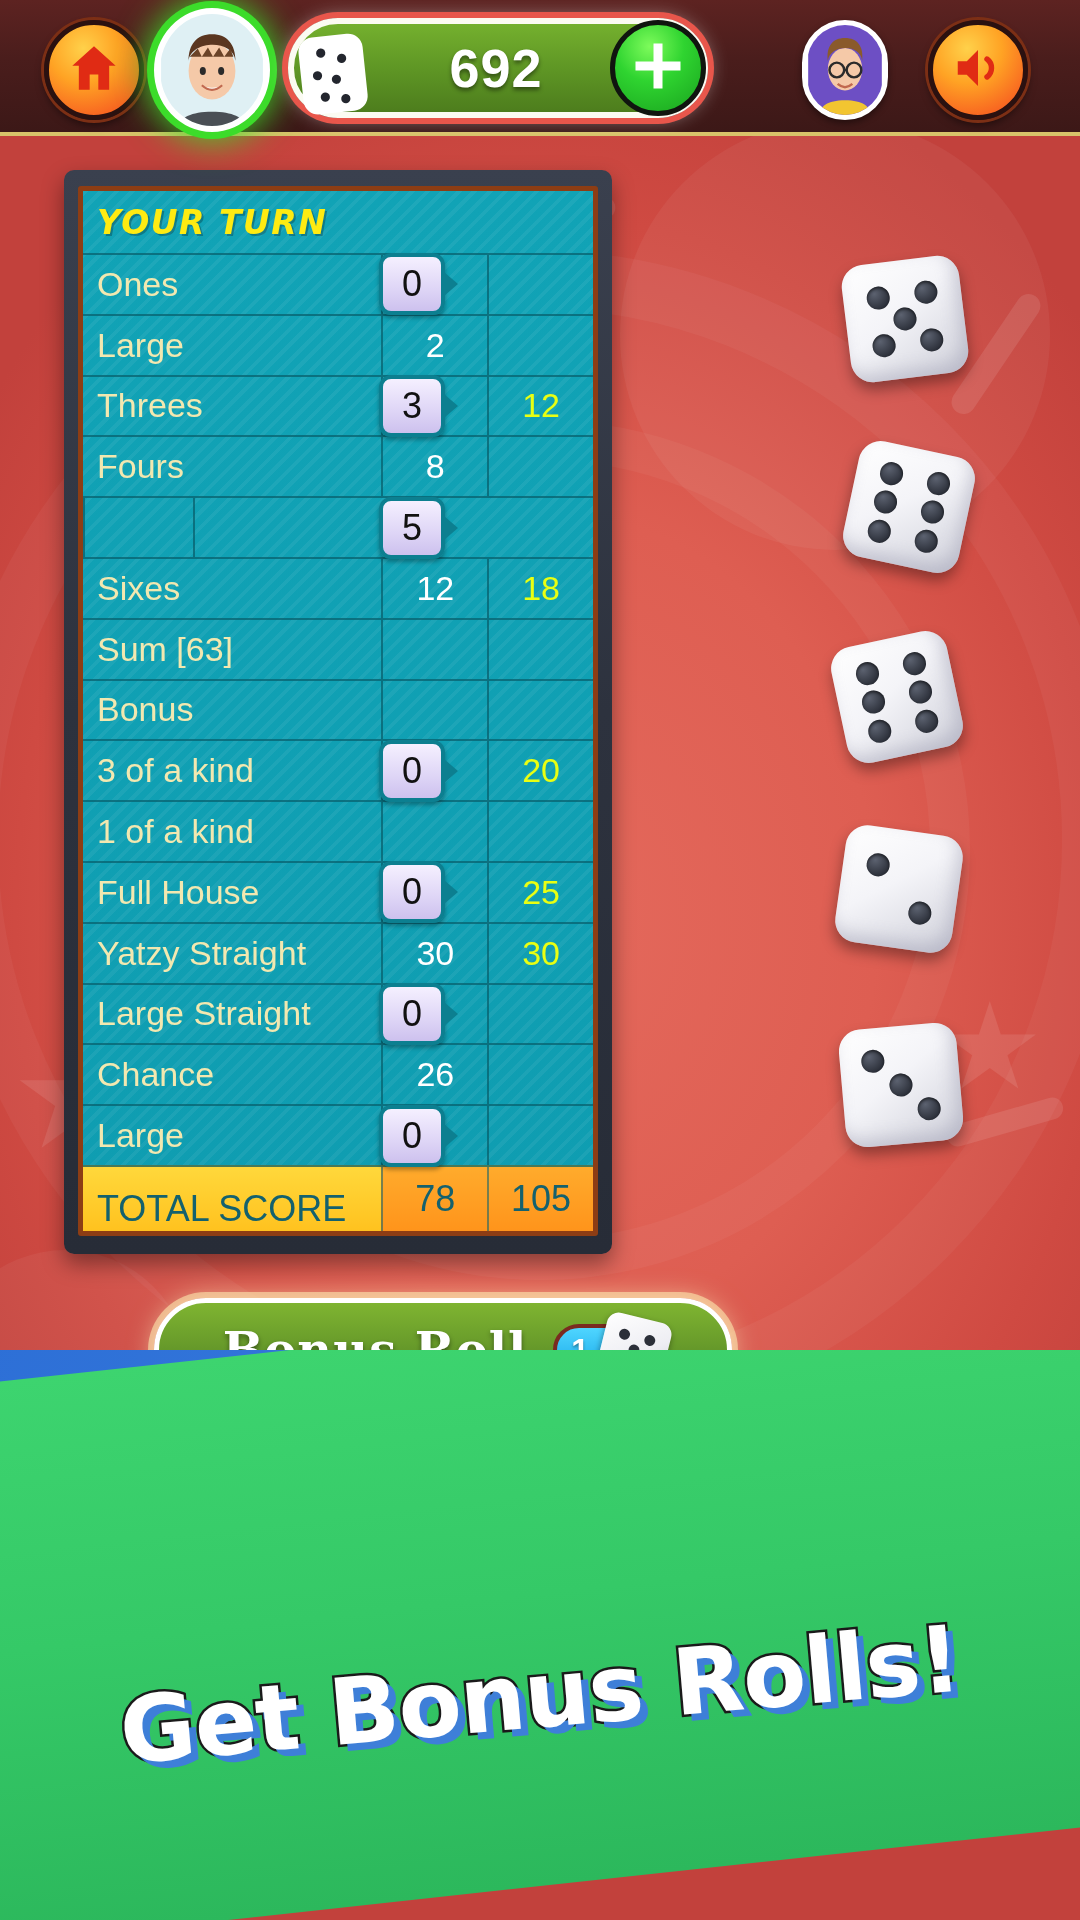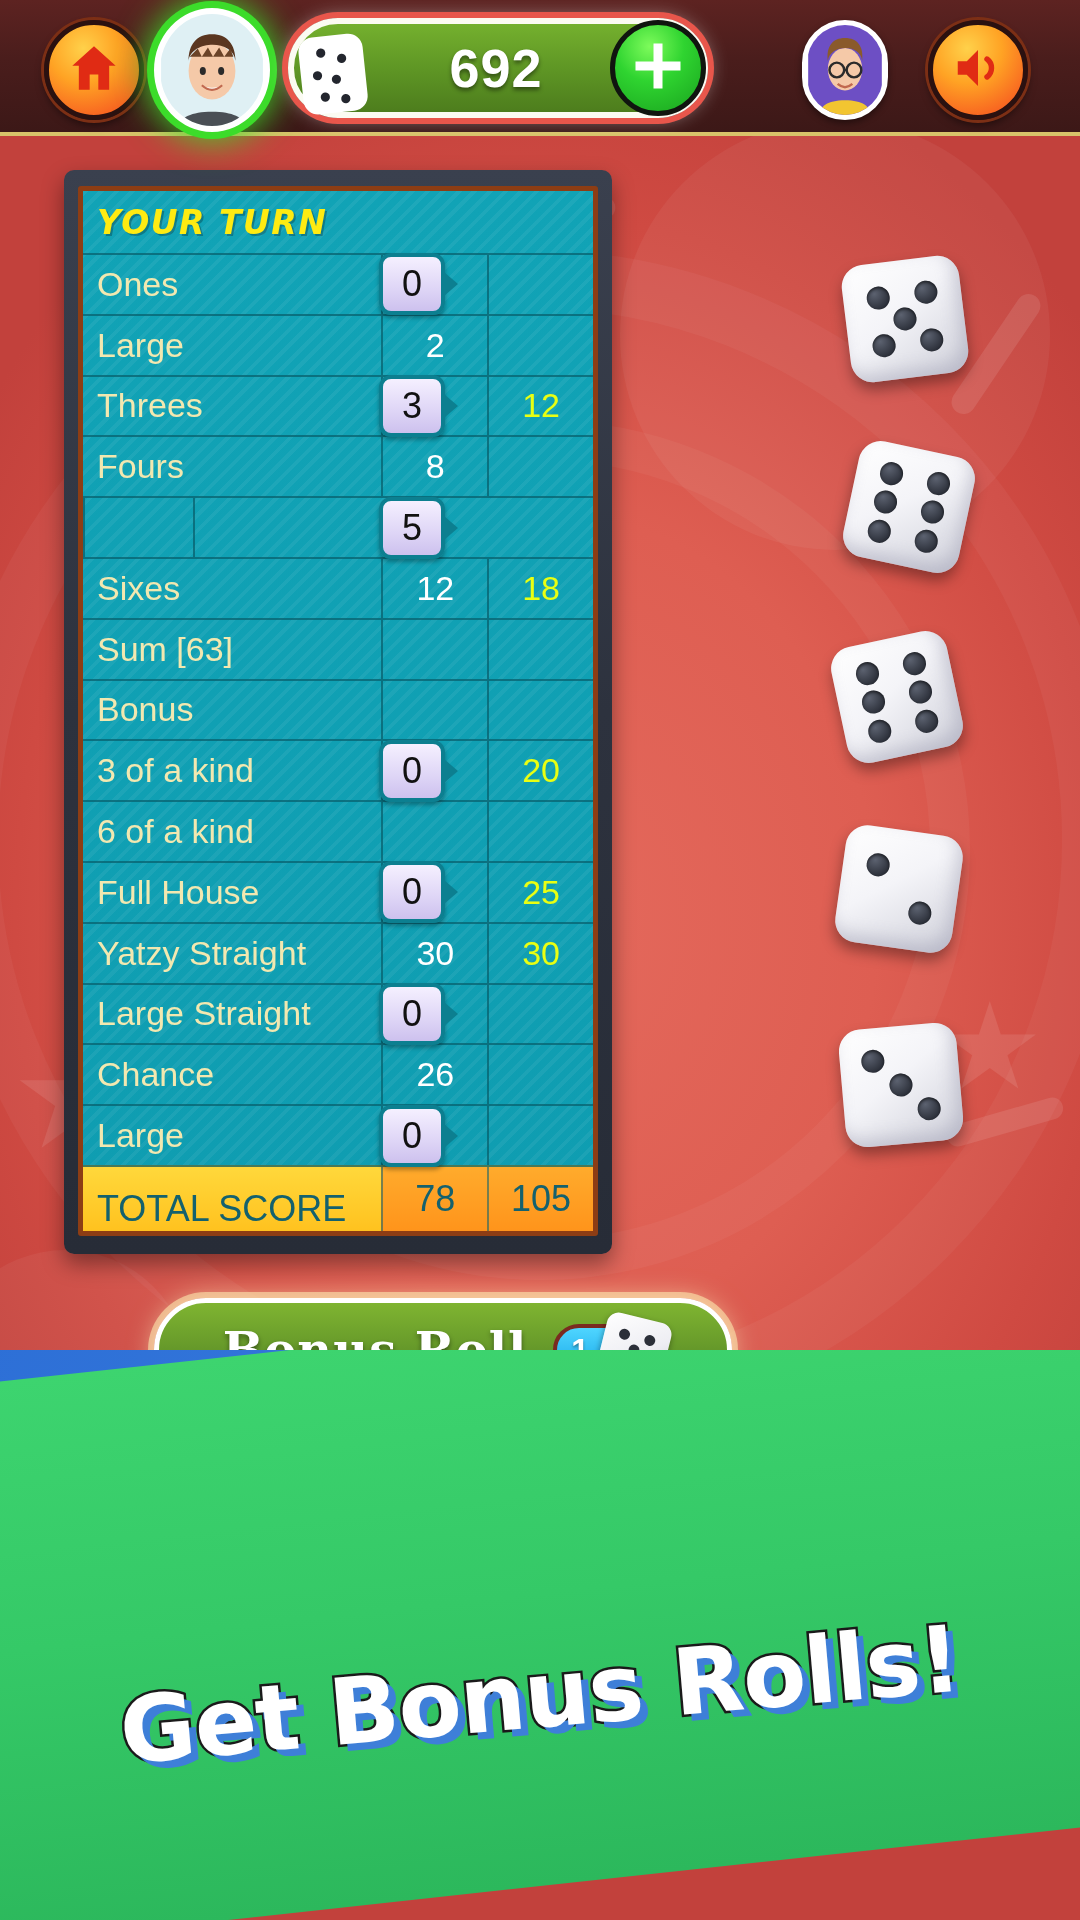--- a/index.html
+++ b/index.html
@@ -368,21 +368,21 @@
           <div class="sc-col2"></div>
           <div class="sc-col3"></div>
         </div>
         <div class="sc-row">
           <div class="sc-label">3 of a kind</div>
           <div class="sc-col2"></div>
           <div class="sc-col3">20</div>
           <div class="chip">0</div>
         </div>
         <div class="sc-row">
-          <div class="sc-label">6 of a kind</div>
+          <div class="sc-label">1 of a kind</div>
           <div class="sc-col2"></div>
           <div class="sc-col3"></div>
         </div>
         <div class="sc-row">
           <div class="sc-label">Full House</div>
           <div class="sc-col2"></div>
           <div class="sc-col3">25</div>
           <div class="chip">0</div>
         </div>
         <div class="sc-row">

